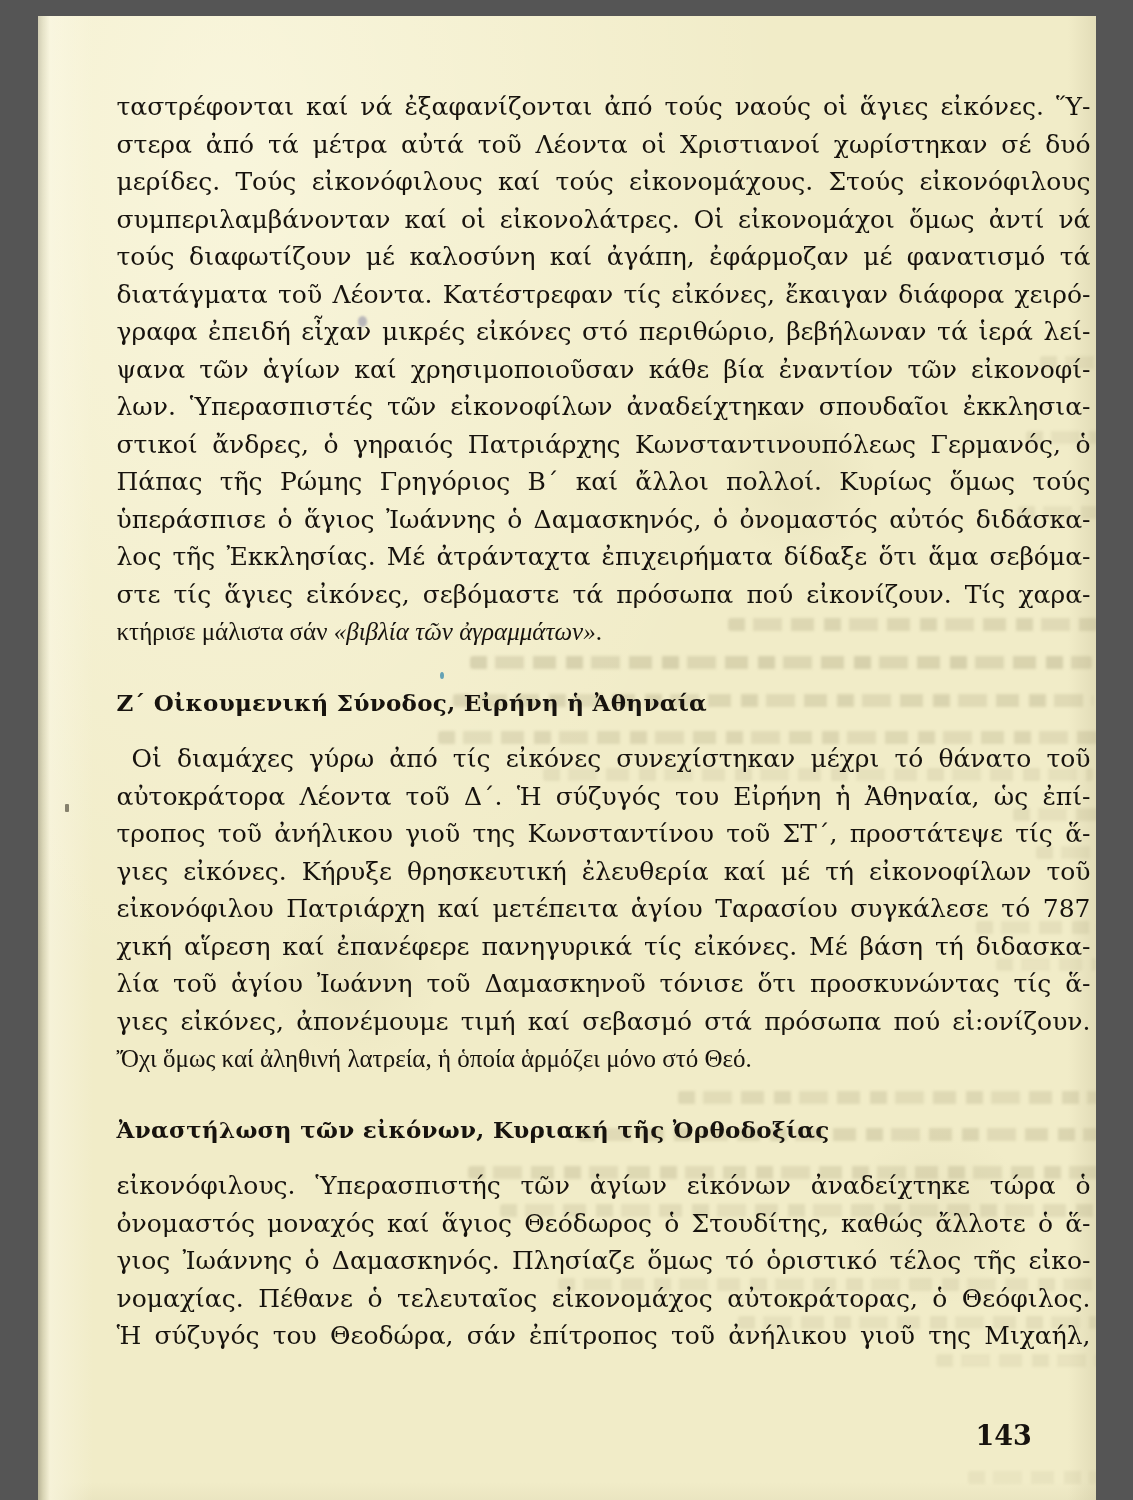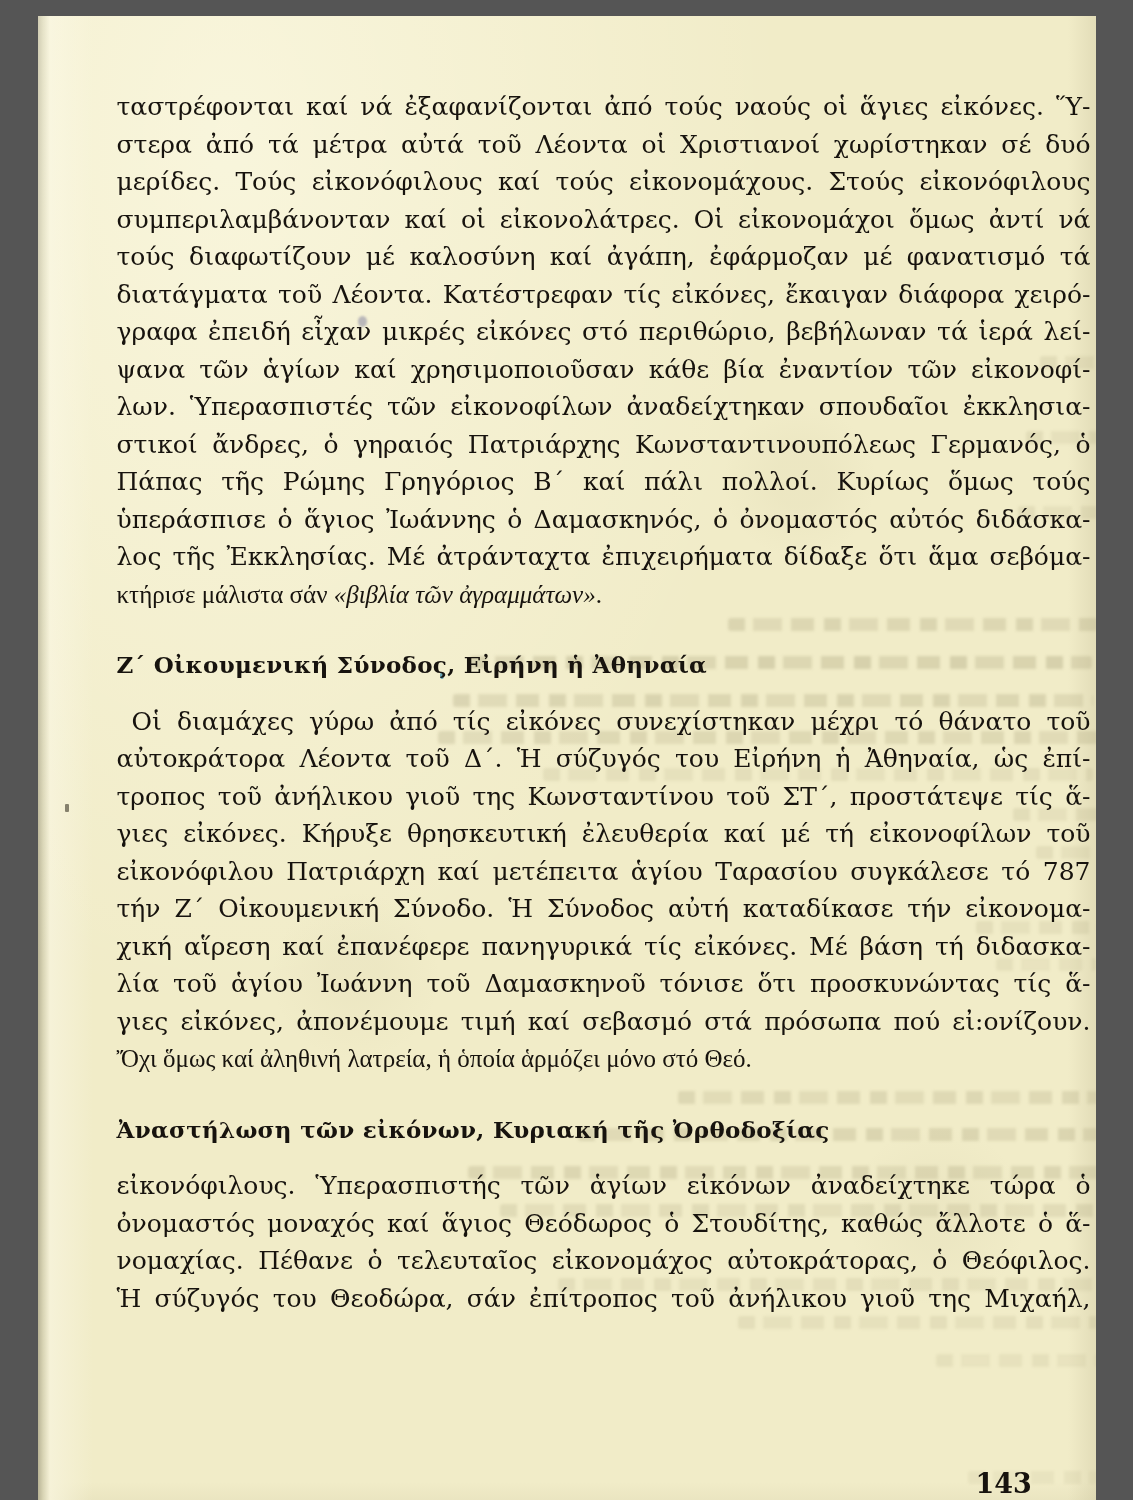--- a/index.html
+++ b/index.html
@@ -53,21 +53,21 @@
   .section-heading {
     font-weight: 700;
     font-size: 23px;
     line-height: 37.5px;
     margin: 33px 0 19px 0;
     letter-spacing: .3px;
   }
   .page-number {
     position: absolute;
     left: 938px;
-    top: 1452px;
+    top: 1404px;
     font-weight: 700;
     font-size: 27px;
     z-index: 3;
   }
   
   .ghost {
     position: absolute;
     height: 13px;
     border-radius: 3px;
     filter: blur(1.4px);
@@ -101,42 +101,43 @@
         <div class="t-line">ταστρέφονται καί νά ἐξαφανίζονται ἀπό τούς ναούς οἱ ἅγιες εἰκόνες. Ὕ-</div>
         <div class="t-line">στερα ἀπό τά μέτρα αὐτά τοῦ Λέοντα οἱ Χριστιανοί χωρίστηκαν σέ δυό</div>
         <div class="t-line">μερίδες. Τούς εἰκονόφιλους καί τούς εἰκονομάχους. Στούς εἰκονόφιλους</div>
         <div class="t-line">συμπεριλαμβάνονταν καί οἱ εἰκονολάτρες. Οἱ εἰκονομάχοι ὅμως ἀντί νά</div>
         <div class="t-line">τούς διαφωτίζουν μέ καλοσύνη καί ἀγάπη, ἐφάρμοζαν μέ φανατισμό τά</div>
         <div class="t-line">διατάγματα τοῦ Λέοντα. Κατέστρεφαν τίς εἰκόνες, ἔκαιγαν διάφορα χειρό-</div>
         <div class="t-line">γραφα ἐπειδή εἶχαν μικρές εἰκόνες στό περιθώριο, βεβήλωναν τά ἱερά λεί-</div>
         <div class="t-line">ψανα τῶν ἁγίων καί χρησιμοποιοῦσαν κάθε βία ἐναντίον τῶν εἰκονοφί-</div>
         <div class="t-line">λων. Ὑπερασπιστές τῶν εἰκονοφίλων ἀναδείχτηκαν σπουδαῖοι ἐκκλησια-</div>
         <div class="t-line">στικοί ἄνδρες, ὁ γηραιός Πατριάρχης Κωνσταντινουπόλεως Γερμανός, ὁ</div>
-        <div class="t-line">Πάπας τῆς Ρώμης Γρηγόριος Β΄ καί πάλι πολλοί. Κυρίως ὅμως τούς</div>
+        <div class="t-line">Πάπας τῆς Ρώμης Γρηγόριος Β΄ καί ἄλλοι πολλοί. Κυρίως ὅμως τούς</div>
         <div class="t-line">ὑπεράσπισε ὁ ἅγιος Ἰωάννης ὁ Δαμασκηνός, ὁ ὀνομαστός αὐτός διδάσκα-</div>
         <div class="t-line">λος τῆς Ἐκκλησίας. Μέ ἀτράνταχτα ἐπιχειρήματα δίδαξε ὅτι ἅμα σεβόμα-</div>
+        <div class="t-line">στε τίς ἅγιες εἰκόνες, σεβόμαστε τά πρόσωπα πού εἰκονίζουν. Τίς χαρα-</div>
         <div class="t-line short"><span>κτήρισε μάλιστα σάν </span><i>«βιβλία τῶν ἀγραμμάτων»</i><span>.</span></div>
       </div>
       <div class="section-heading">Ζ΄ Οἰκουμενική Σύνοδος, Εἰρήνη ἡ Ἀθηναία</div>
       <div class="paragraph">
         <div class="t-line indent">Οἱ διαμάχες γύρω ἀπό τίς εἰκόνες συνεχίστηκαν μέχρι τό θάνατο τοῦ</div>
         <div class="t-line">αὐτοκράτορα Λέοντα τοῦ Δ΄. Ἡ σύζυγός του Εἰρήνη ἡ Ἀθηναία, ὡς ἐπί-</div>
         <div class="t-line">τροπος τοῦ ἀνήλικου γιοῦ της Κωνσταντίνου τοῦ ΣΤ΄, προστάτεψε τίς ἅ-</div>
         <div class="t-line">γιες εἰκόνες. Κήρυξε θρησκευτική ἐλευθερία καί μέ τή εἰκονοφίλων τοῦ</div>
         <div class="t-line">εἰκονόφιλου Πατριάρχη καί μετέπειτα ἁγίου Ταρασίου συγκάλεσε τό 787</div>
-        <div class="t-line">τήν Ζ΄ Οἰκουμενική Σύνοδο. Ἡ Σύνοδος αὐτή καταδίκασε τήν εἰκονομα-</div>
         <div class="t-line">χική αἵρεση καί ἐπανέφερε πανηγυρικά τίς εἰκόνες. Μέ βάση τή διδασκα-</div>
         <div class="t-line">λία τοῦ ἁγίου Ἰωάννη τοῦ Δαμασκηνοῦ τόνισε ὅτι προσκυνώντας τίς ἅ-</div>
         <div class="t-line">γιες εἰκόνες, ἀπονέμουμε τιμή καί σεβασμό στά πρόσωπα πού εἰ:ονίζουν.</div>
         <div class="t-line short">Ὄχι ὅμως καί ἀληθινή λατρεία, ἡ ὁποία ἁρμόζει μόνο στό Θεό.</div>
       </div>
       <div class="section-heading">Ἀναστήλωση τῶν εἰκόνων, Κυριακή τῆς Ὀρθοδοξίας</div>
       <div class="paragraph">
         <div class="t-line">εἰκονόφιλους. Ὑπερασπιστής τῶν ἁγίων εἰκόνων ἀναδείχτηκε τώρα ὁ</div>
         <div class="t-line">ὀνομαστός μοναχός καί ἅγιος Θεόδωρος ὁ Στουδίτης, καθώς ἄλλοτε ὁ ἅ-</div>
+        <div class="t-line">γιος Ἰωάννης ὁ Δαμασκηνός. Πλησίαζε ὅμως τό ὁριστικό τέλος τῆς εἰκο-</div>
         <div class="t-line">νομαχίας. Πέθανε ὁ τελευταῖος εἰκονομάχος αὐτοκράτορας, ὁ Θεόφιλος.</div>
         <div class="t-line">Ἡ σύζυγός του Θεοδώρα, σάν ἐπίτροπος τοῦ ἀνήλικου γιοῦ της Μιχαήλ,</div>
       </div>
     </div>
 
   <div class="page-number">143</div>
 
   <span class="ink-mark-pink"></span>
   <span class="speck speck-blue"></span>
   <span class="speck speck-cyan"></span>

